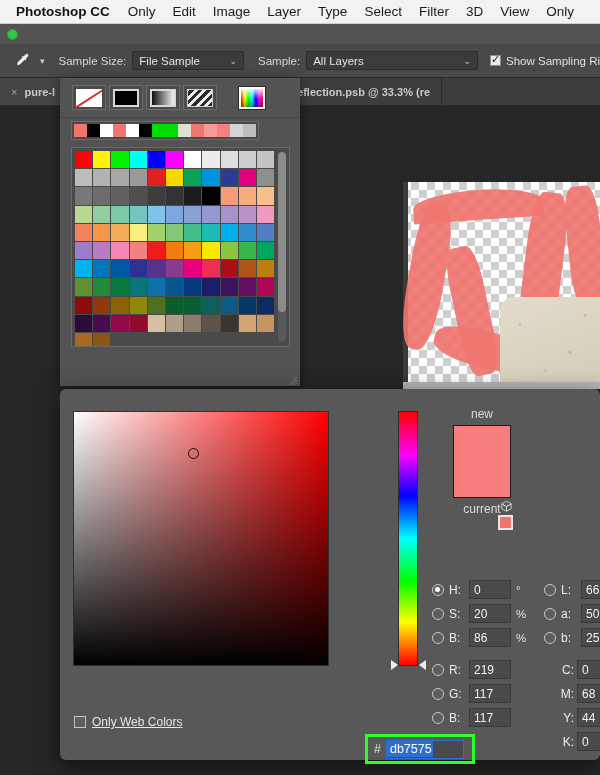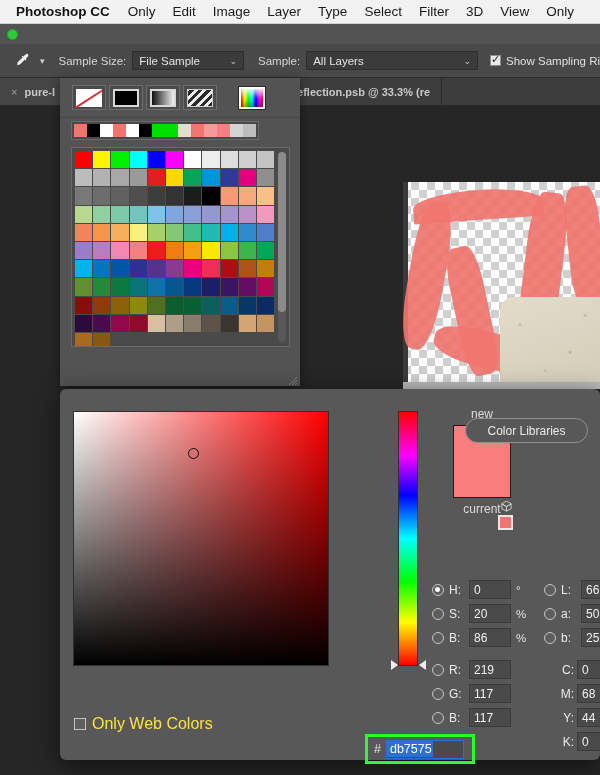--- a/index.html
+++ b/index.html
@@ -242,21 +242,21 @@
     display:flex; align-items:center; justify-content:center;
     margin-bottom: 9px;
   }
   .cp-btn.ok { border-color: #e8e8e8; border-width: 1.5px; }
   .cp-btn.gap { margin-top: 7px; }
 
   .webcolors { position:absolute; left: 14px; top: 326px; display:flex; align-items:center; }
   .webcolors .cb2 {
     width: 12px; height: 12px; background: #5e5e5e; border: 1px solid #c4c4c4;
   }
-  .webcolors .t { color:#fde047; font-size:16px; margin-left: 6px; }
+  .webcolors .t { color:#e5e5e5; font-size:12px; margin-left: 6px; text-decoration: underline; }
 
   
   .fields { position:absolute; left: 372px; top: 190px; width: 170px; }
   .frow { display:flex; align-items:center; height: 21px; margin-bottom: 3px; }
   .radio {
     width: 12px; height: 12px; border-radius:50%;
     border: 1.5px solid #c6c6c6; background:#5e5e5e;
     display:inline-block; position:relative; flex: none;
   }
   .radio.sel::after {
@@ -544,21 +544,20 @@
 
       <div class="cube-icon">
         <svg width="13" height="13" viewBox="0 0 14 14">
           <path d="M7 1.3l5 2.6v.4L7 7 2 4.3v-.4z" fill="none" stroke="#cfcfcf" stroke-width="1"></path>
           <path d="M2 4.3v5.2L7 12V7zM12 4.3v5.2L7 12V7z" fill="none" stroke="#cfcfcf" stroke-width="1"></path>
         </svg>
       </div>
       <div class="mini-swatch" id="curSwatch" style="background: rgb(240, 117, 111);"></div>
 
       <div class="cp-buttons">
-        <div class="cp-btn gap">Color Libraries</div>
       </div>
 
       <div class="fields">
         <div class="col-left">
           <div class="frow">
             <span class="radio sel"></span>
             <span class="flab">H:</span>
             <span class="finput">0</span>
             <span class="unit">°</span>
           </div>

